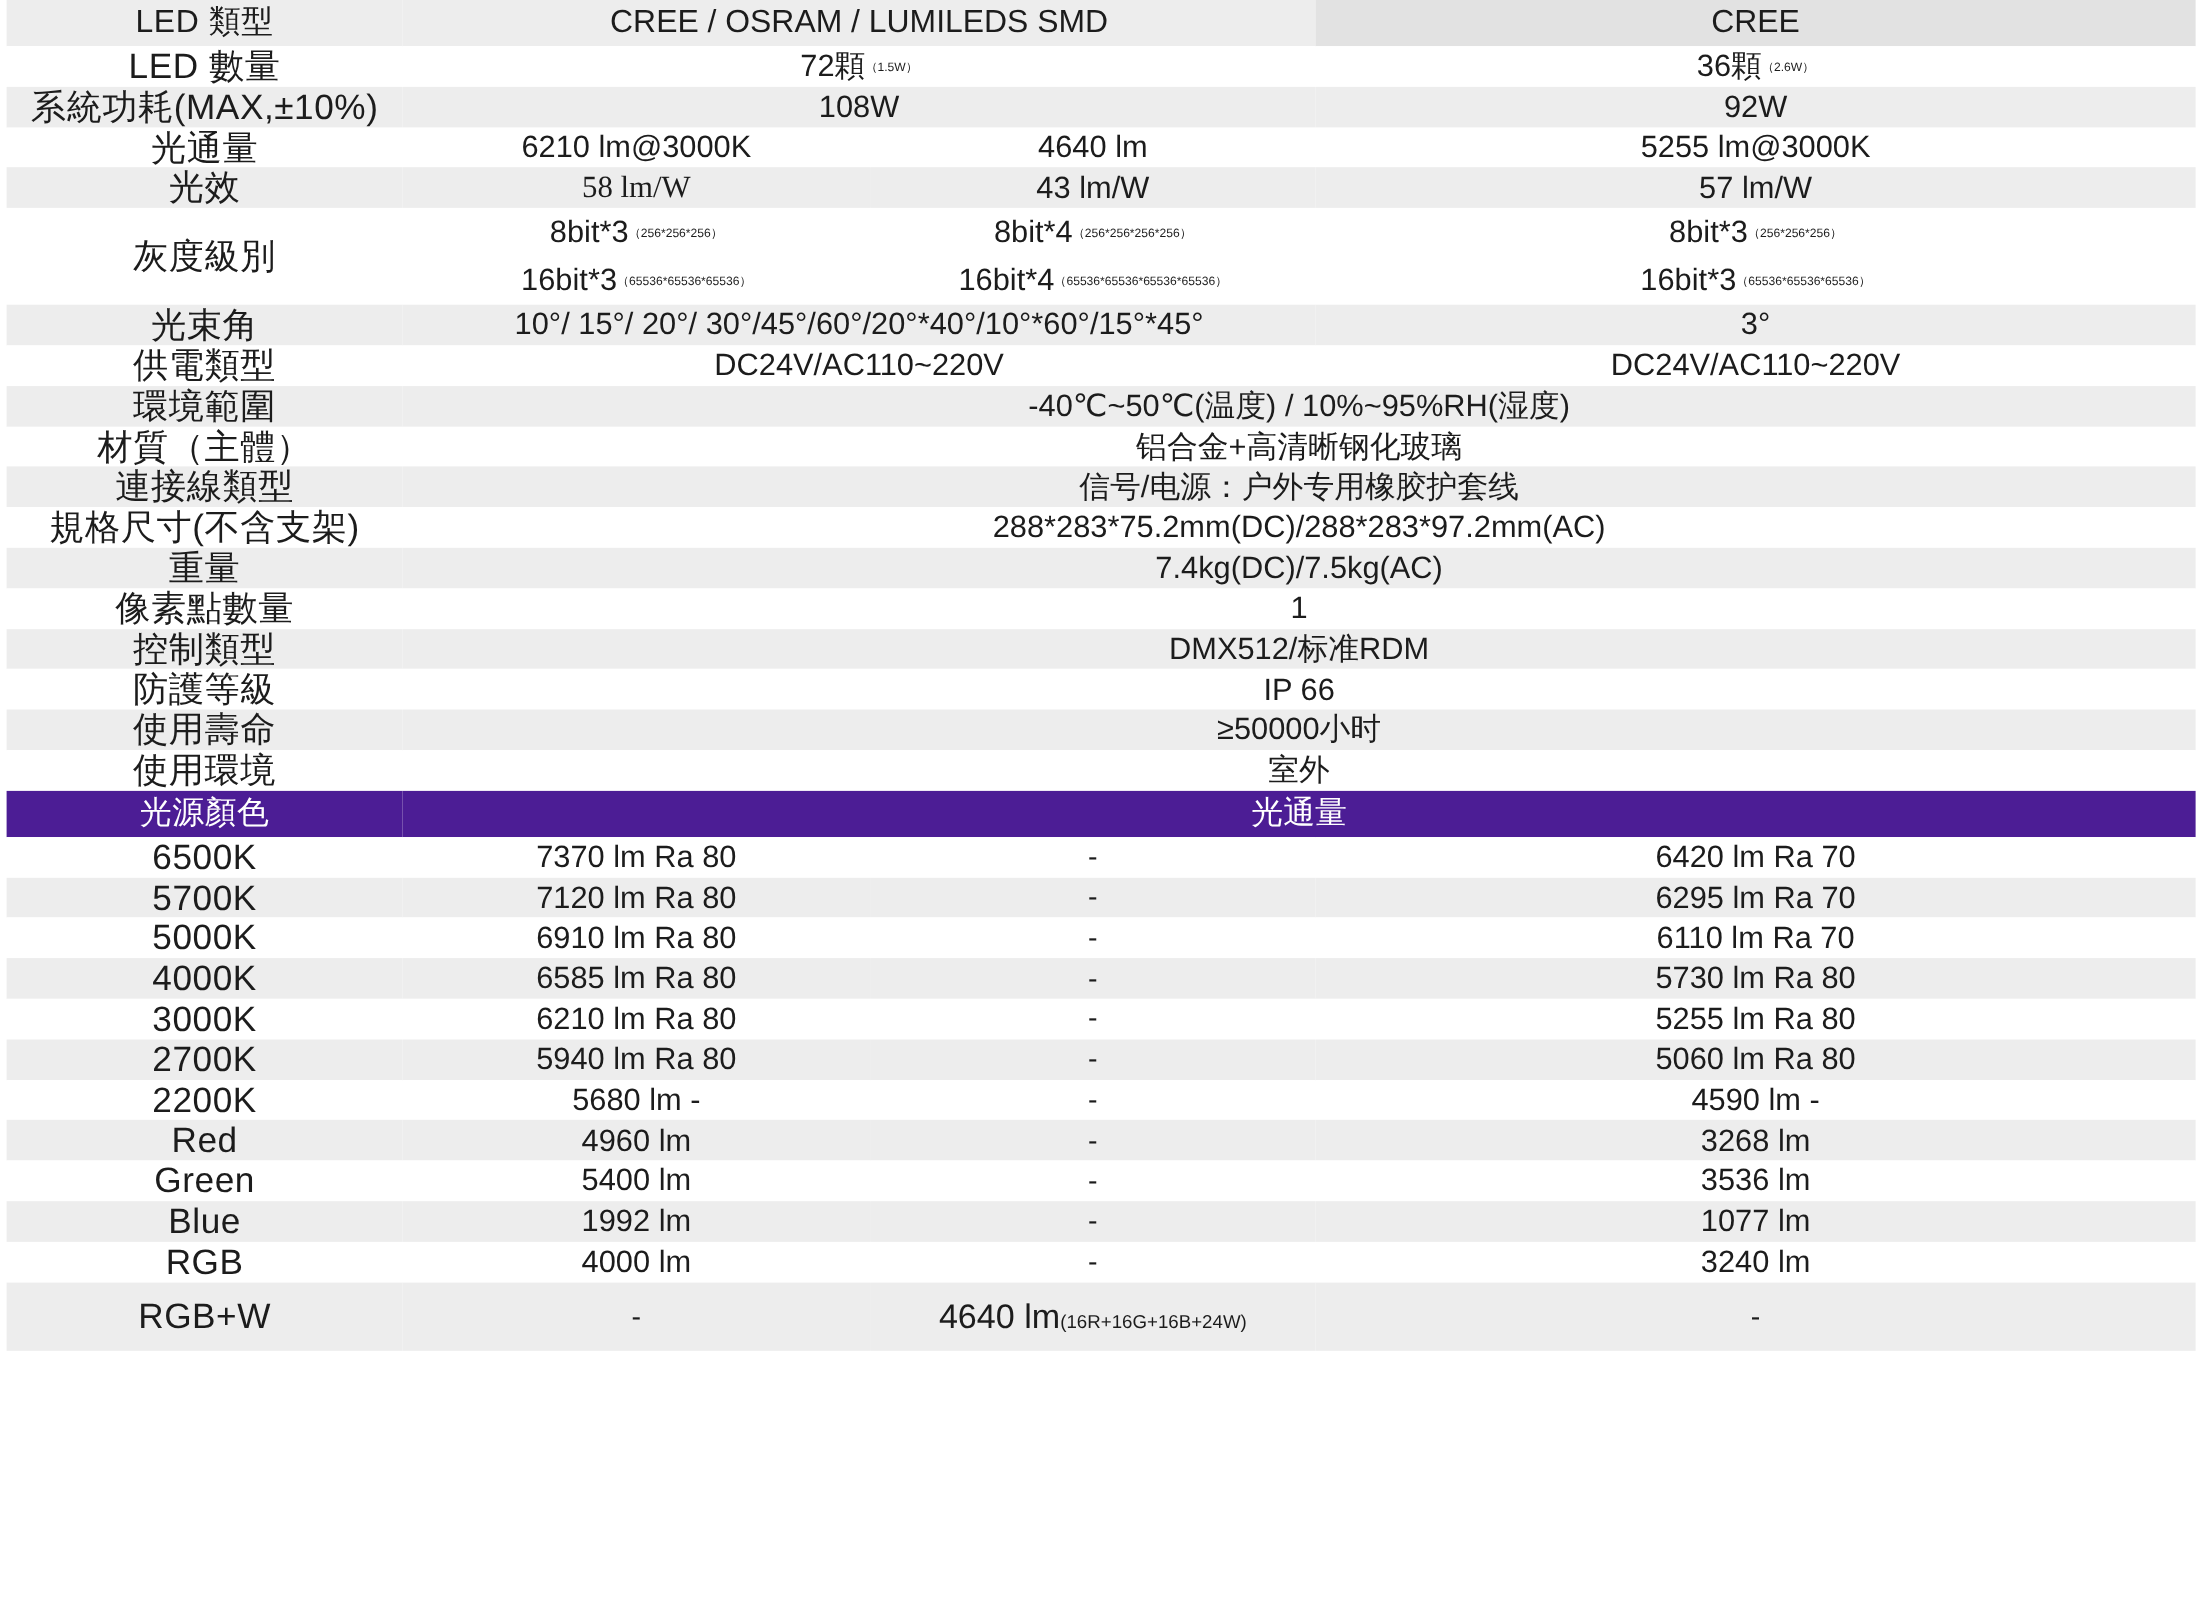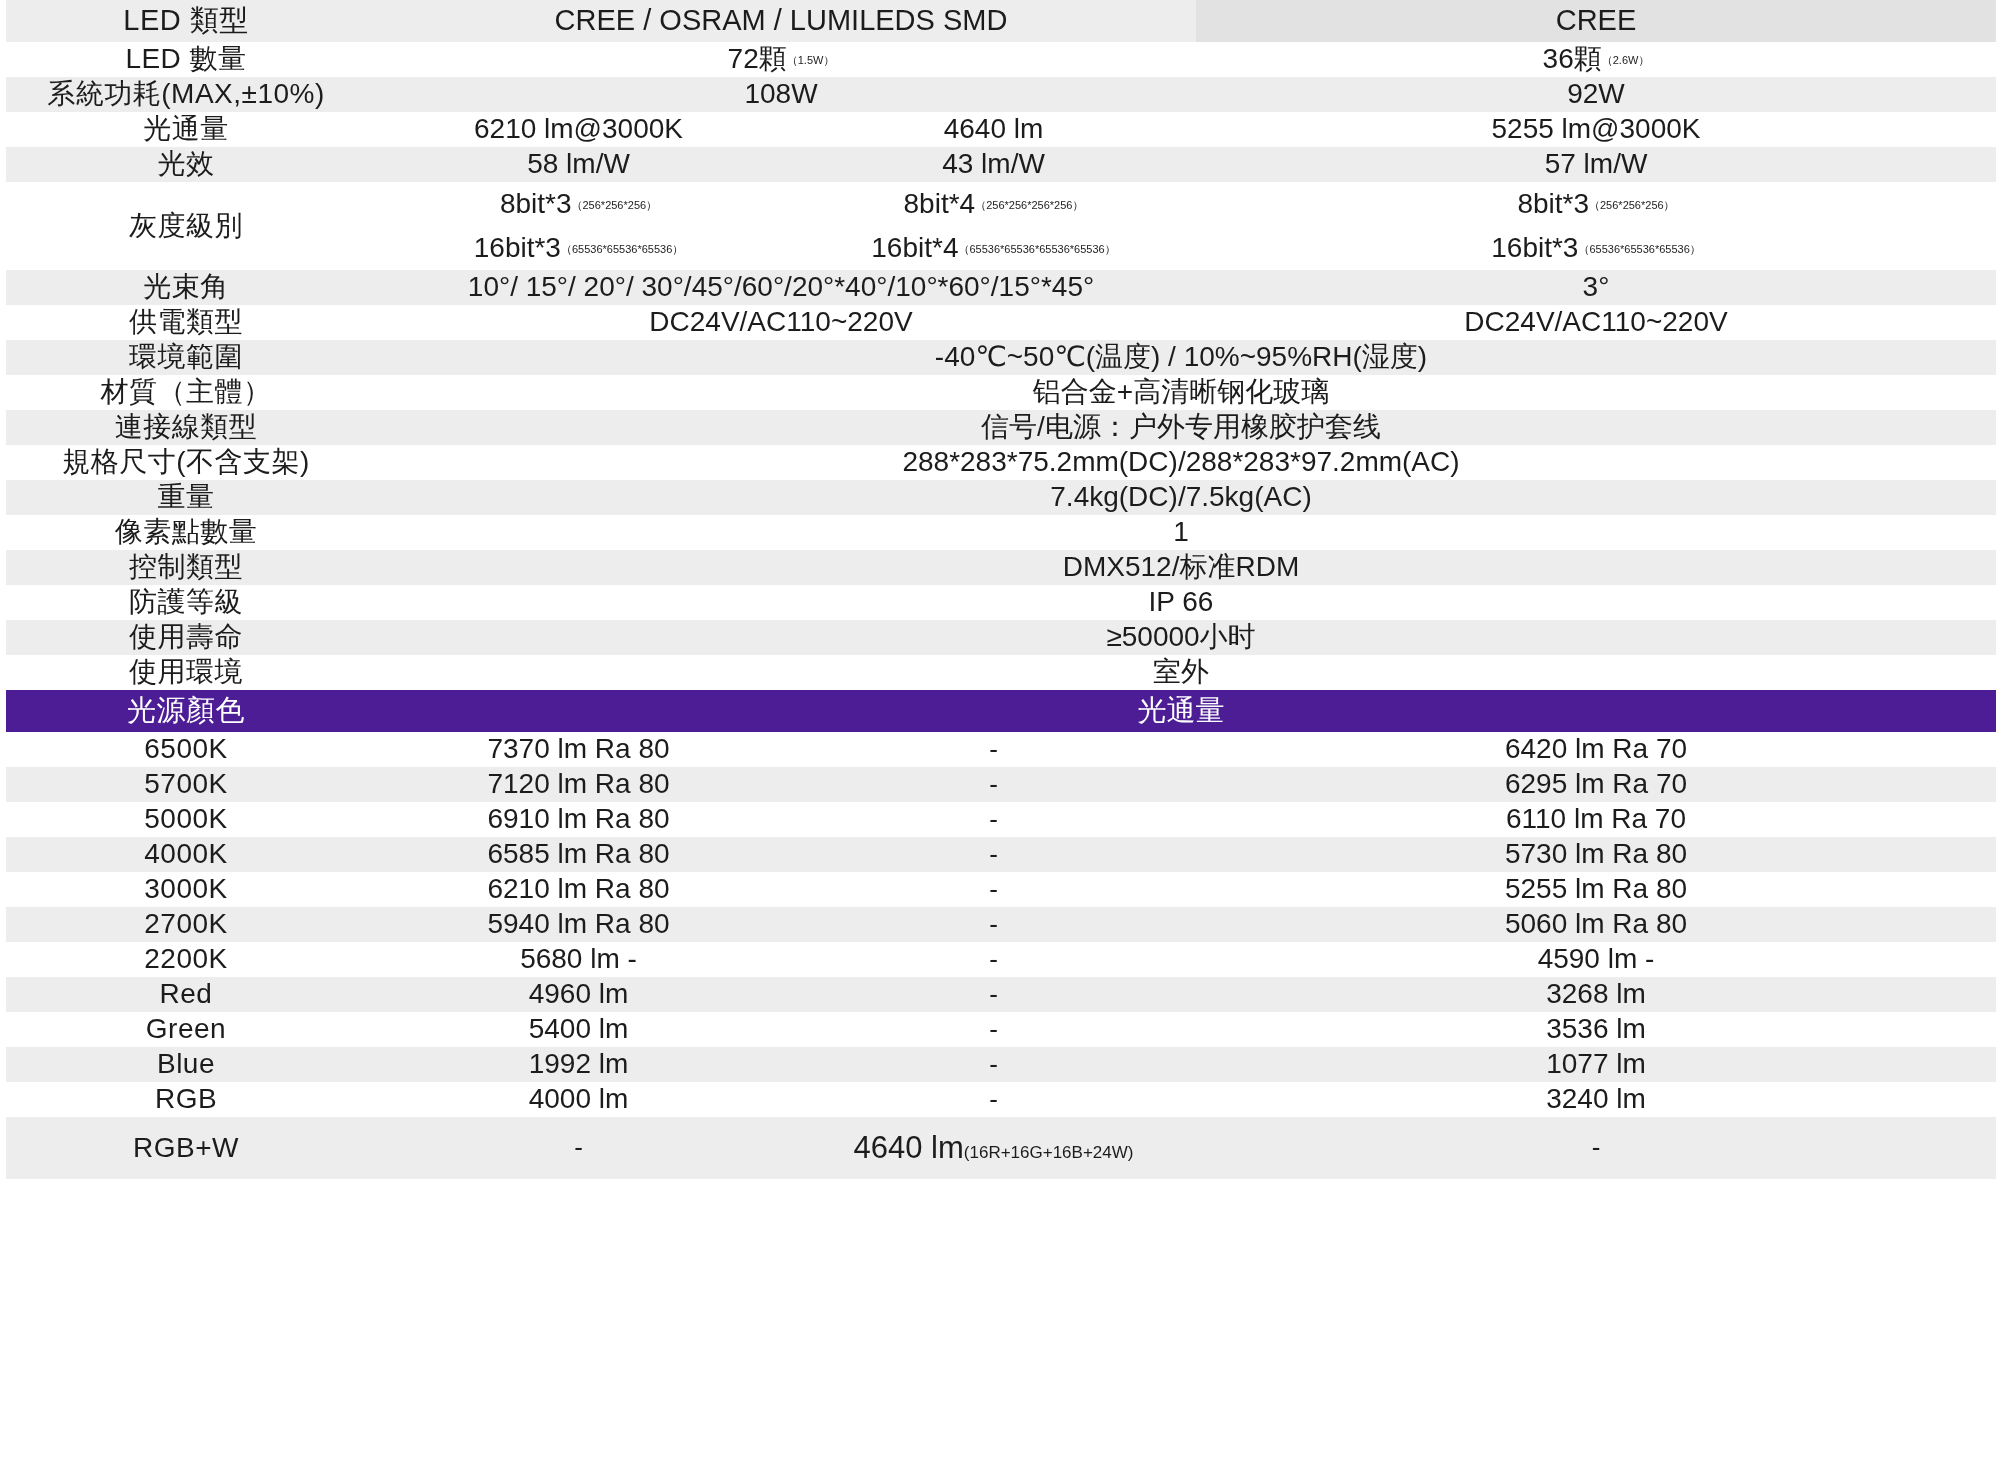--- a/index.html
+++ b/index.html
@@ -36,21 +36,21 @@
   
   col.c-label { width: 360px; }
   col.c-a { width: 425px; }
   col.c-b { width: 405px; }
   col.c-c { width: 800px; }
 
   tr.band-light td { background: #ededed; }
   tr.band-white td { background: #ffffff; }
 
   .label-cell {
-    font-size: 28px;
+    font-size: 32px;
     letter-spacing: 0.5px;
   }
   .sub {
     font-size: 11px;
     vertical-align: middle;
   }
   .rowh-38 { height: 42px; }
   .rowh-35 { height: 35px; }
 
   
@@ -64,20 +64,21 @@
   
   tr.section-row td {
     background: #4c1d95;
     color: #ffffff;
     font-size: 29px;
     height: 42px;
   }
 
   .divider-left {
     border-right: 1px solid #cfcfcf;
+    font-family: Liberation Serif, serif;
   }
   .dash {
     font-size: 26px;
   }
   .big-lm {
     font-size: 31px;
   }
   .tiny-note {
     font-size: 17px;
     text-align: right;

